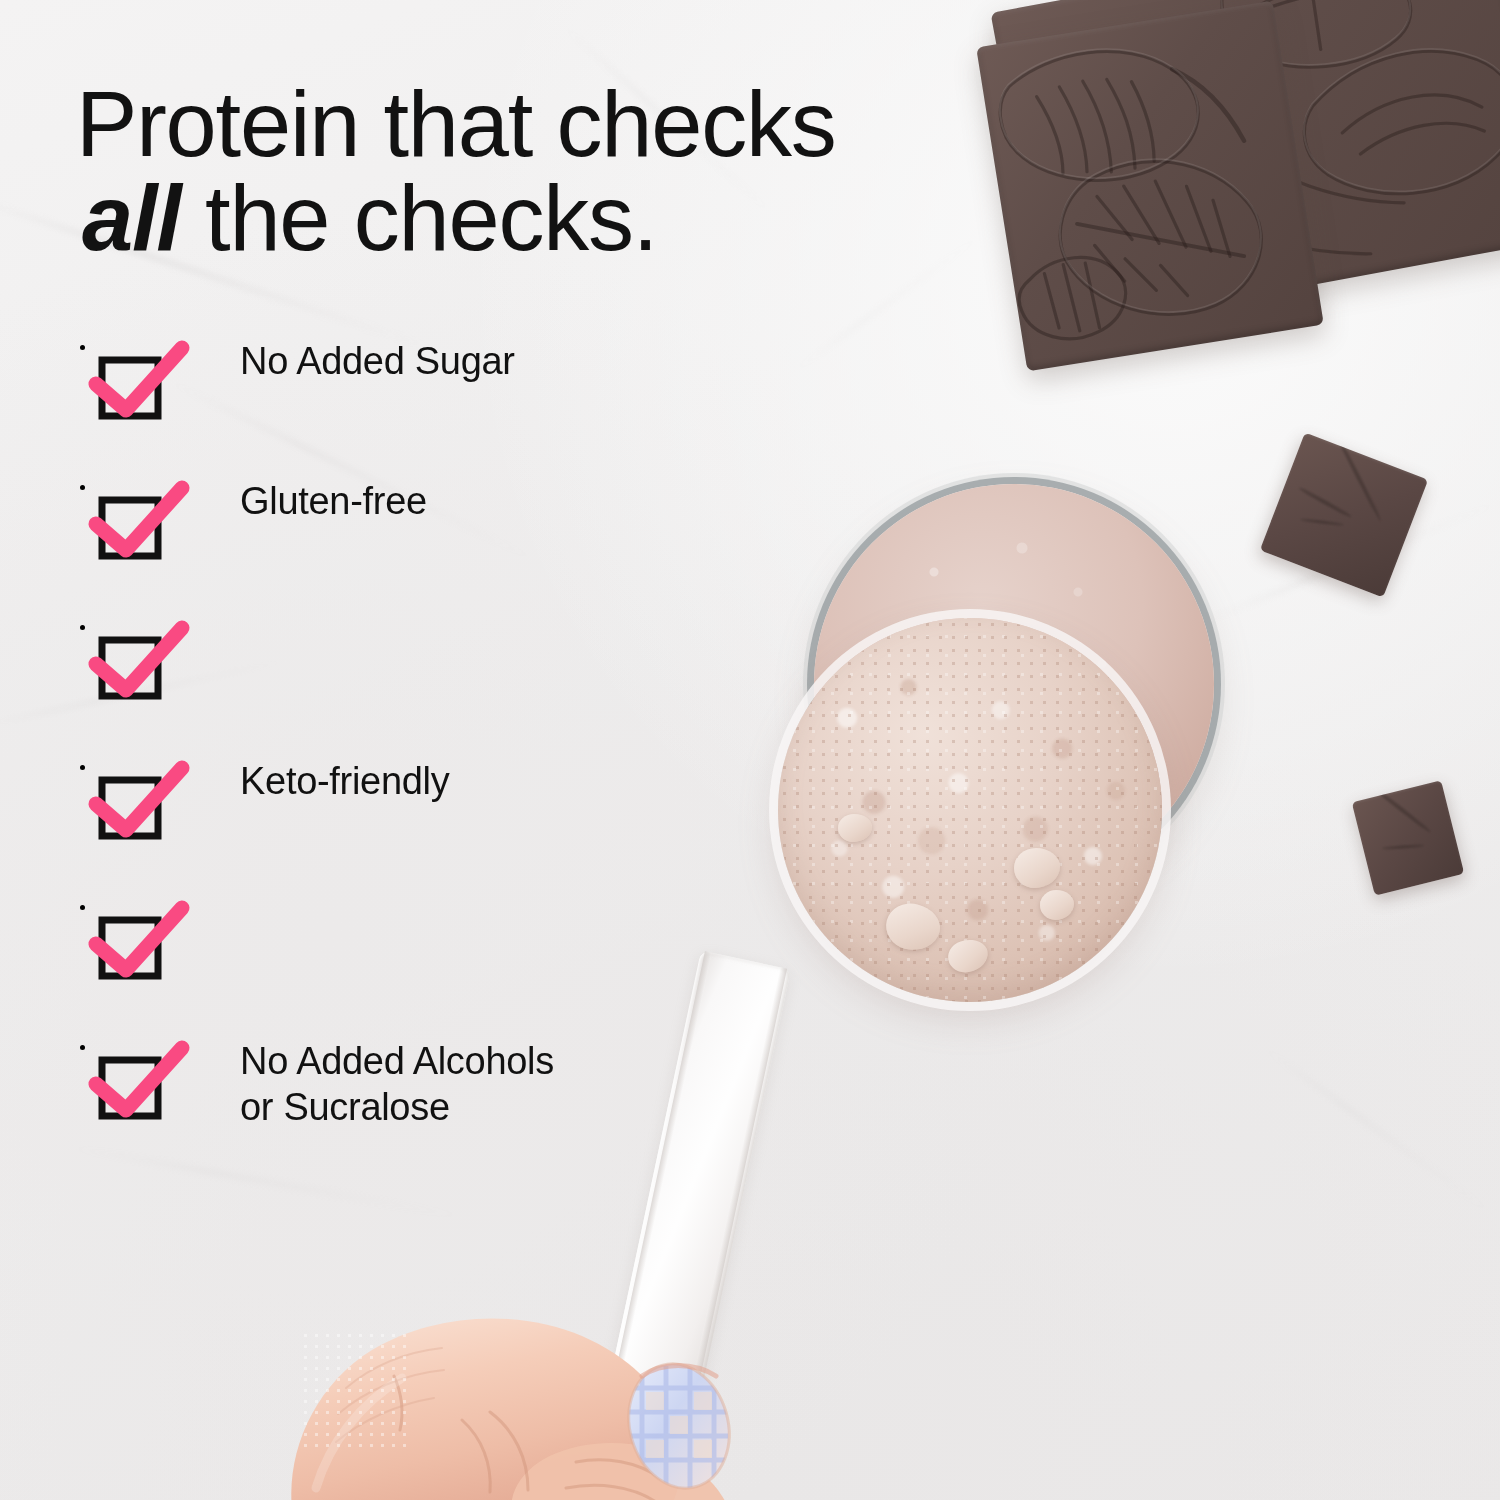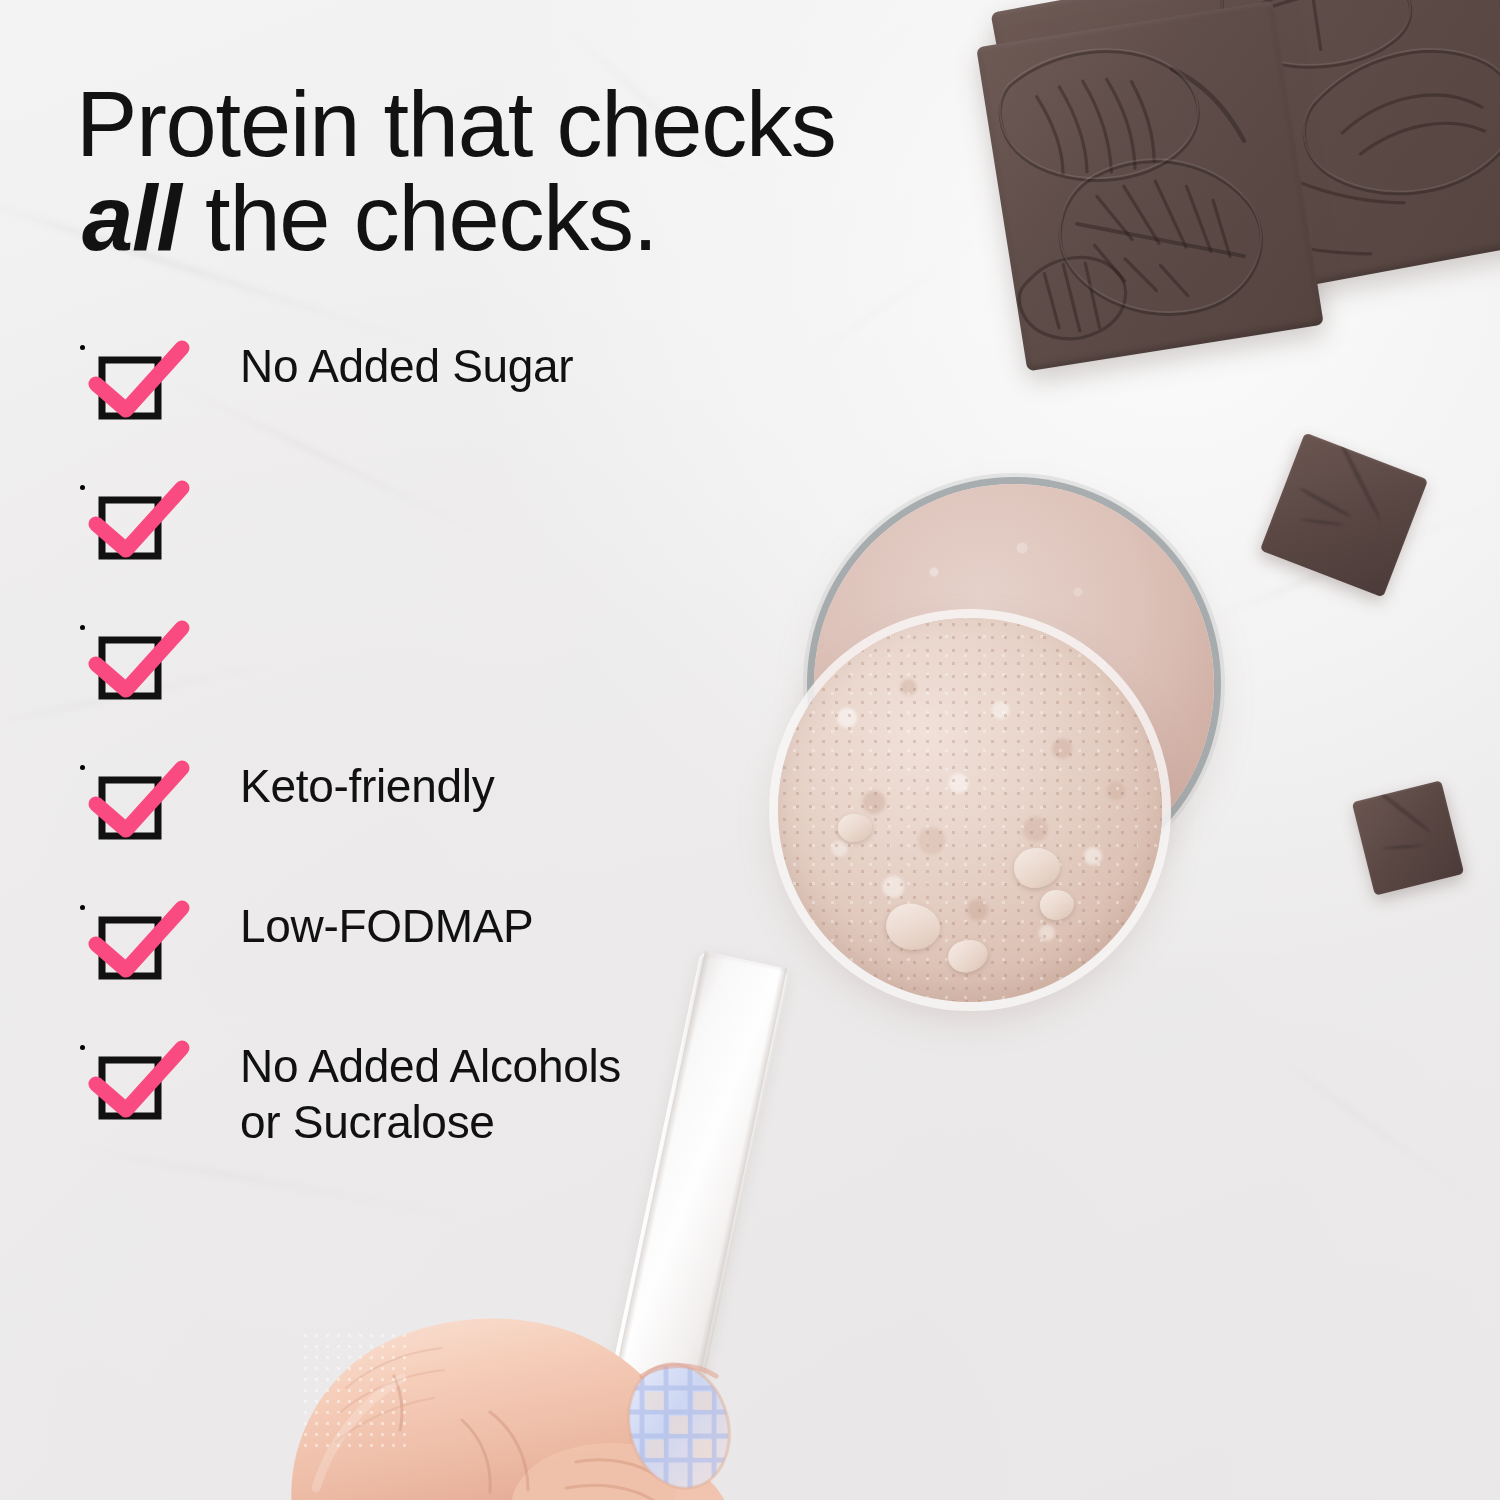--- a/index.html
+++ b/index.html
@@ -75,21 +75,21 @@
     position:absolute;
     left:0; top:8px;
     width:96px; height:80px;
   }
   .checkbox-mark svg { display:block; width:96px; height:80px; overflow:visible; }
 
   .check-label {
     position:absolute;
     left:144px; top:0px;
     color:#111111;
-    font-size:46px;
+    font-size:38px;
     line-height:1.22;
     letter-spacing:-.3px;
     white-space:pre-line;
   }
 
   
   .choco-bar {
     position:absolute;
     border-radius:7px;
     background:
@@ -452,20 +452,21 @@
       <span class="check-label">No Added Sugar</span>
     </li>
 
     <li class="check-row">
       <span class="checkbox-mark">
         <svg viewBox="0 0 96 80">
           <rect x="6" y="14" width="56" height="56" fill="none" stroke="#111111" stroke-width="7"></rect>
           <path d="M0 38 L30 64 L86 2" fill="none" stroke="#f94a82" stroke-width="15" stroke-linecap="round" stroke-linejoin="round"></path>
         </svg>
       </span>
+      <span class="check-label">Gluten-free</span>
     </li>
 
     <li class="check-row">
       <span class="checkbox-mark">
         <svg viewBox="0 0 96 80">
           <rect x="6" y="14" width="56" height="56" fill="none" stroke="#111111" stroke-width="7"></rect>
           <path d="M0 38 L30 64 L86 2" fill="none" stroke="#f94a82" stroke-width="15" stroke-linecap="round" stroke-linejoin="round"></path>
         </svg>
       </span>
     </li>
@@ -480,21 +481,20 @@
       <span class="check-label">Keto-friendly</span>
     </li>
 
     <li class="check-row">
       <span class="checkbox-mark">
         <svg viewBox="0 0 96 80">
           <rect x="6" y="14" width="56" height="56" fill="none" stroke="#111111" stroke-width="7"></rect>
           <path d="M0 38 L30 64 L86 2" fill="none" stroke="#f94a82" stroke-width="15" stroke-linecap="round" stroke-linejoin="round"></path>
         </svg>
       </span>
-      <span class="check-label">Low-FODMAP</span>
     </li>
 
     <li class="check-row tall">
       <span class="checkbox-mark">
         <svg viewBox="0 0 96 80">
           <rect x="6" y="14" width="56" height="56" fill="none" stroke="#111111" stroke-width="7"></rect>
           <path d="M0 38 L30 64 L86 2" fill="none" stroke="#f94a82" stroke-width="15" stroke-linecap="round" stroke-linejoin="round"></path>
         </svg>
       </span>
       <span class="check-label">No Added Alcohols

